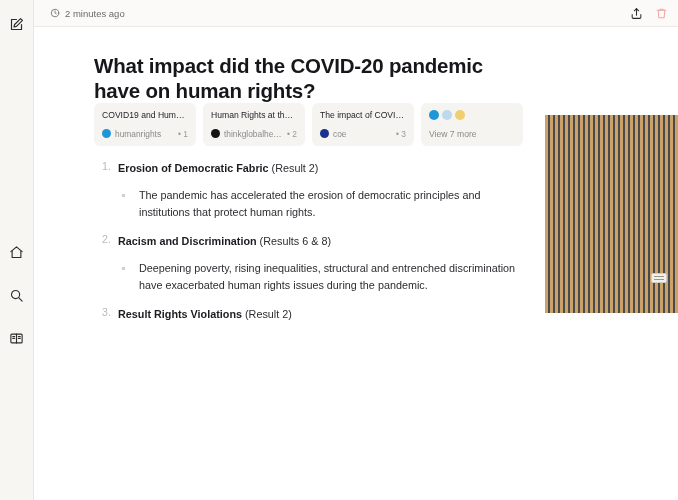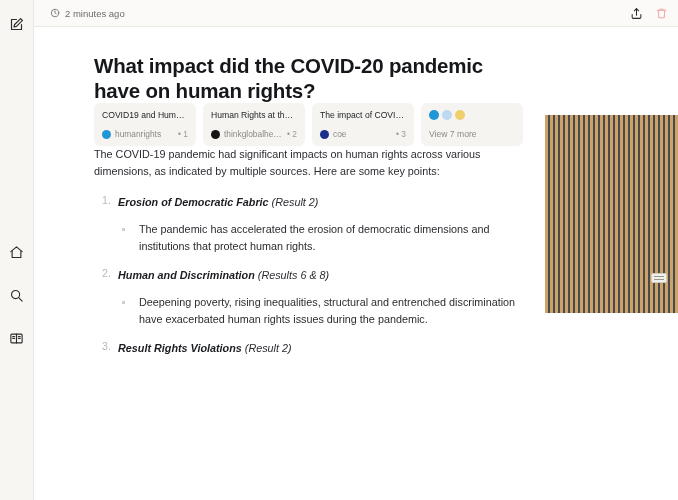--- a/index.html
+++ b/index.html
@@ -78,21 +78,21 @@
     background: #f5f4f1; border-radius: 6px;
     padding: 7px 8px 7px 8px;
     width: 102px; flex: 0 0 102px; height: 43px;
     display: flex; flex-direction: column; justify-content: space-between;
     cursor: pointer;
   }
   .src-title {
     font-size: 8.6px; color: #1f2024; line-height: 11px;
     white-space: nowrap; overflow: hidden; text-overflow: ellipsis;
   }
-  .src-meta { display: flex; align-items: center; gap: 4px; }
+  .src-meta { display: flex; gap: 4px; }
   .favicon { width: 9px; height: 9px; border-radius: 50%; flex: 0 0 9px; }
   .src-domain {
     font-size: 8.4px; color: #8a8a88; flex: 1 1 auto;
     white-space: nowrap; overflow: hidden; text-overflow: ellipsis;
   }
   .src-num { font-size: 8.4px; color: #9a9a98; flex: 0 0 auto; }
 
   .src-more { display: flex; flex-direction: column; justify-content: space-between; }
   .more-dots { display: flex; gap: 3px; }
   .more-dots .favicon { width: 10px; height: 10px; flex: 0 0 10px; }
@@ -101,21 +101,21 @@
   
   .ans-p { font-size: 10.8px; line-height: 17px; color: #2a2c30; width: 420px; }
 
   ol.steps { margin-top: 14px; list-style: none; counter-reset: st; }
   ol.steps > li { counter-increment: st; position: relative; padding-left: 24px; margin-bottom: 13px; }
   ol.steps > li::before {
     content: counter(st) ".";
     position: absolute; left: 8px; top: 0;
     font-size: 10.6px; color: #b9b9b6;
   }
-  .step-head { font-size: 10.8px; line-height: 16px; color: #1a1c20; font-style: italic; }
+  .step-head { font-size: 10.8px; line-height: 16px; color: #1a1c20; }
   .step-head b { font-weight: 700; }
   .step-head span.res { font-weight: 400; color: #2a2c30; }
 
   ul.subs { list-style: none; margin-top: 11px; }
   ul.subs > li {
     position: relative; padding-left: 21px; margin-bottom: 11px;
     font-size: 10.8px; line-height: 16.5px; color: #2a2c30; width: 398px;
   }
   ul.subs > li::before {
     content: ""; position: absolute; left: 4px; top: 7px;
@@ -406,36 +406,35 @@
               <span class="favicon" style="background:#2196d6"></span>
               <span class="favicon" style="background:#bcd9ef"></span>
               <span class="favicon" style="background:#f0cf6e"></span>
             </div>
             <div class="more-label">View 7 more</div>
           </div>
 
         </div>
 
 
-        <p class="ans-p">The COVID-19 pandemic had significant impacts on human rights across various dimensions, as indicated by multiple sources. Here are some key points:</p>
 
         <ol class="steps">
 
           <li>
             <div class="step-head">
               <b>Erosion of Democratic Fabric</b><span class="res"> (Result 2)</span>
             </div>
             <ul class="subs">
-              <li>The pandemic has accelerated the erosion of democratic dimensions and institutions that protect human rights.</li>
+              <li>The pandemic has accelerated the erosion of democratic principles and institutions that protect human rights.</li>
             </ul>
           </li>
 
           <li>
             <div class="step-head">
-              <b>Human and Discrimination</b><span class="res"> (Results 6 &amp; 8)</span>
+              <b>Racism and Discrimination</b><span class="res"> (Results 6 &amp; 8)</span>
             </div>
             <ul class="subs">
               <li>Deepening poverty, rising inequalities, structural and entrenched discrimination have exacerbated human rights issues during the pandemic.</li>
             </ul>
           </li>
 
           <li>
             <div class="step-head">
               <b>Result Rights Violations</b><span class="res"> (Result 2)</span>
             </div>

